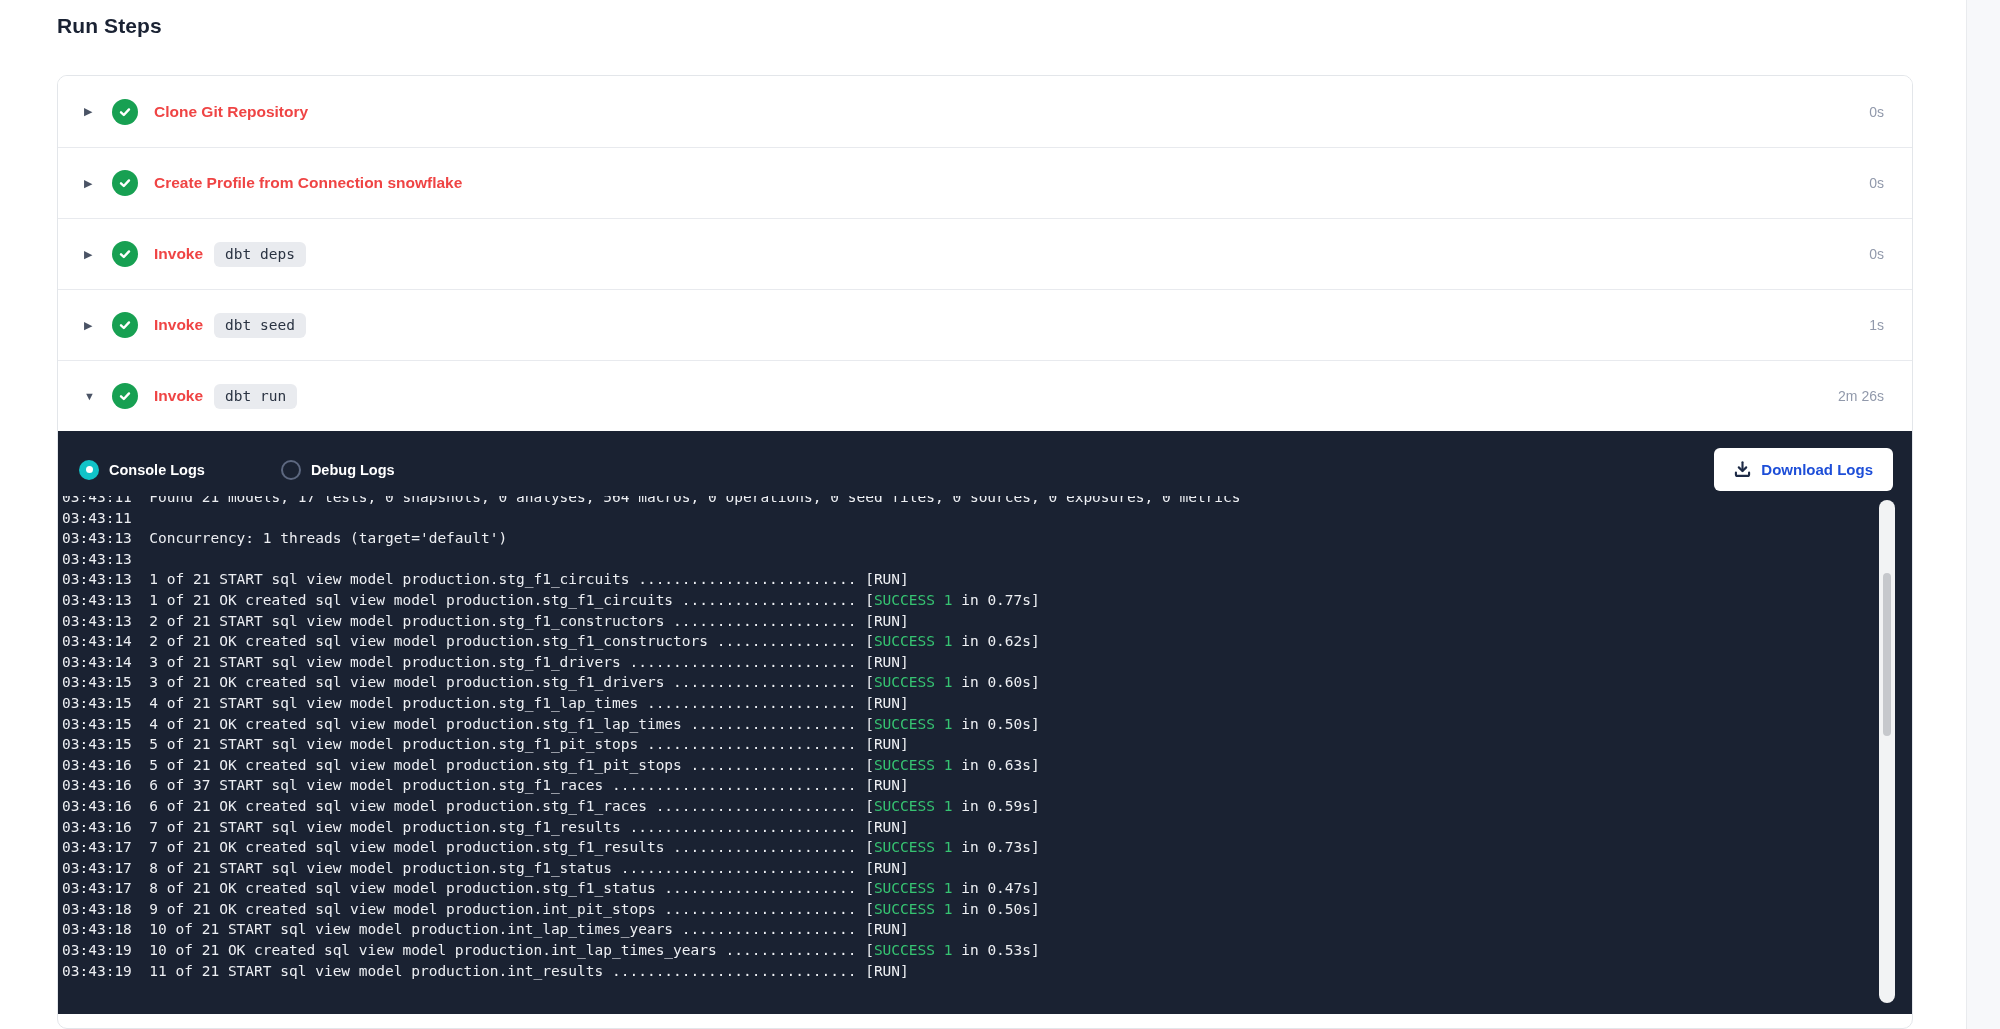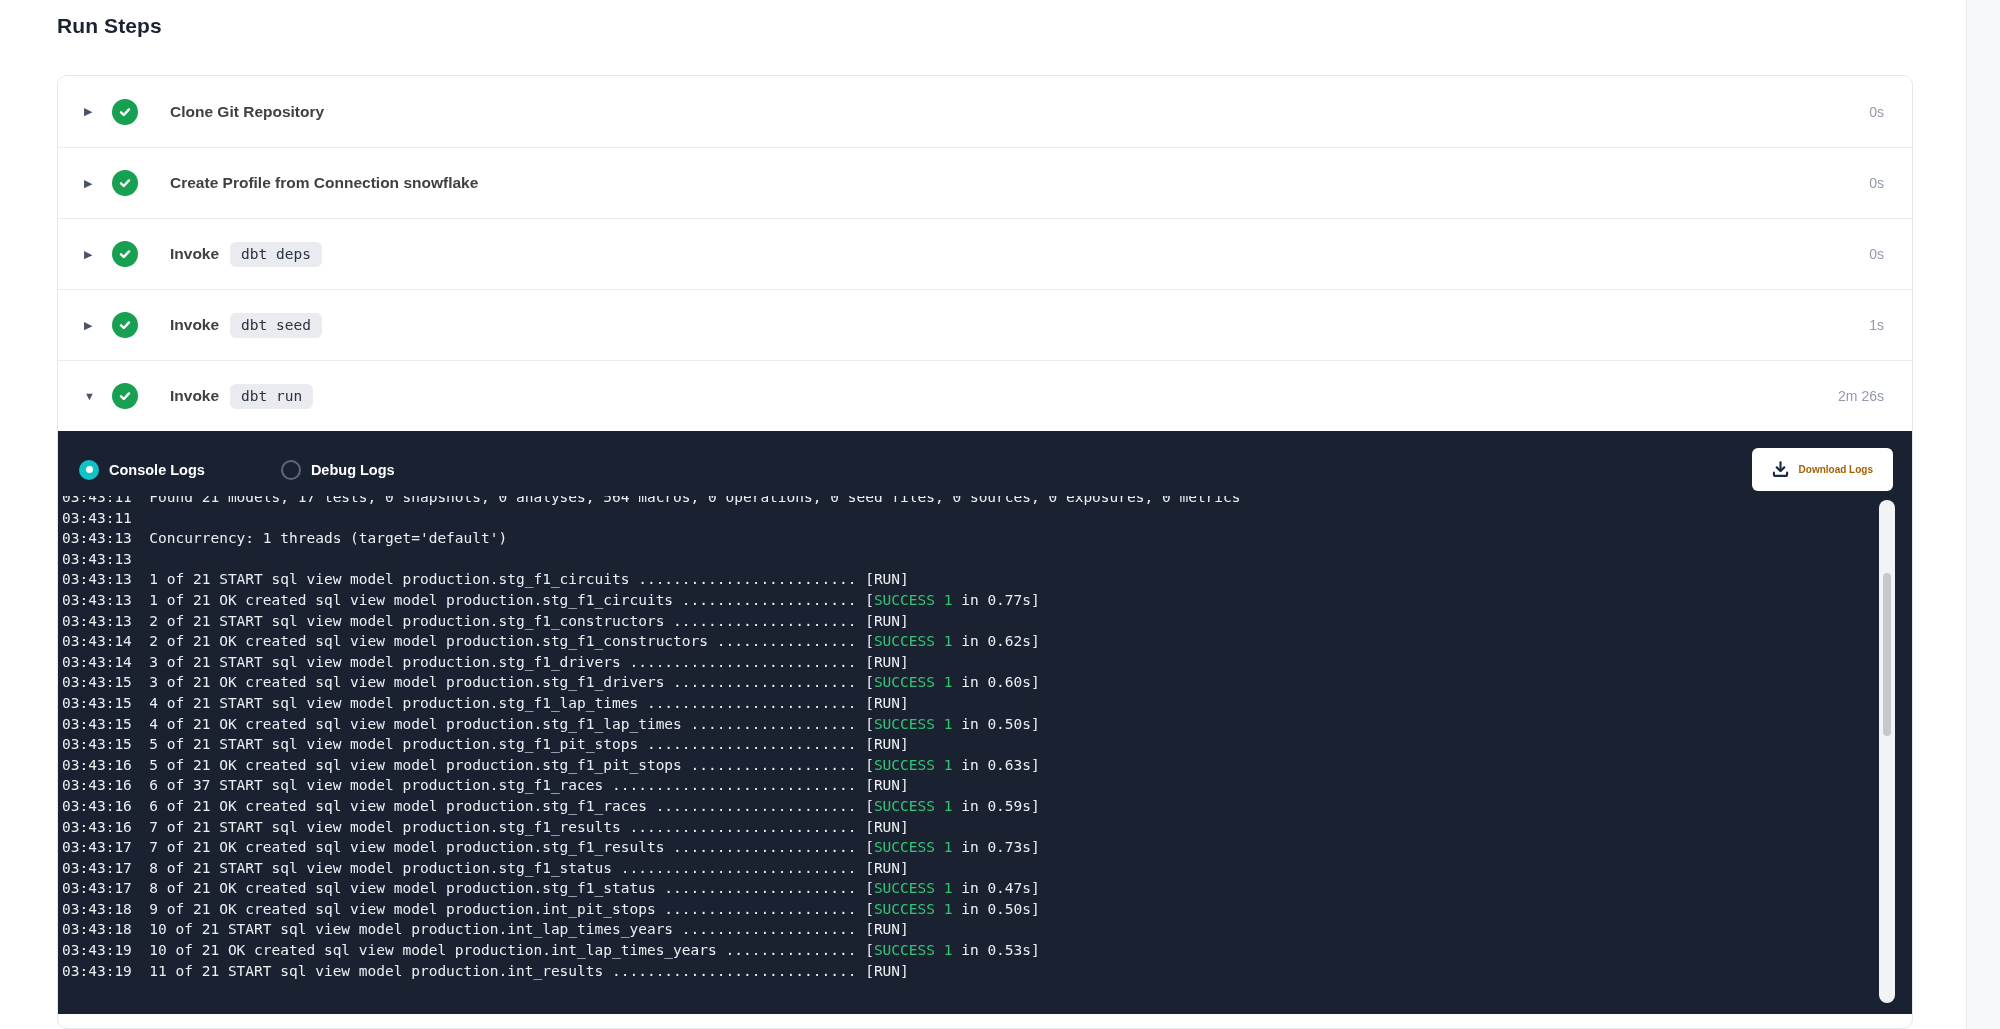--- a/index.html
+++ b/index.html
@@ -13,39 +13,39 @@
   .steps-card { position: absolute; left: 57px; top: 75px; width: 1856px; height: 954px;
     background: #ffffff; border: 1px solid #e3e6ea; border-radius: 10px; overflow: hidden; }
   .step-row { display: flex; align-items: center; height: 71px; padding: 0 28px 0 26px;
     background: #ffffff; }
   .step-row + .step-row { border-top: 1px solid #e8eaee; }
   .chevron { width: 18px; color: #4a5365; font-size: 11px; line-height: 1;
     flex: 0 0 auto; cursor: pointer; }
   .check { width: 26px; height: 26px; border-radius: 50%; background: #17a052;
     display: flex; align-items: center; justify-content: center; flex: 0 0 auto;
     margin-left: 10px; }
-  .step-label { margin-left: 32px; font-size: 15.5px; font-weight: 700; color: #404040; }
+  .step-label { margin-left: 16px; font-size: 15.5px; font-weight: 700; color: #ef4444; }
   .step-chip { margin-left: 11px; font-family: "DejaVu Sans Mono", monospace;
     font-size: 14.5px; color: #2a3342; background: #e9ebef; border-radius: 6px;
     padding: 4px 11px 5px 11px; }
   .step-duration { margin-left: auto; font-size: 14px; color: #9199ab; }
   .log-panel { position: relative; width: 100%; height: 583px; background: #1a2232; }
   .log-controls { display: flex; align-items: center; height: 63px; padding: 14px 19px 0 21px; }
   .radio-group { display: flex; align-items: center; cursor: pointer; }
   .radio-group + .radio-group { margin-left: 40px; padding-left: 36px; }
   .radio { width: 20px; height: 20px; border-radius: 50%; flex: 0 0 auto;
     display: flex; align-items: center; justify-content: center; }
   .radio.selected { background: #11c3c8; }
   .radio.selected .dot { width: 7px; height: 7px; border-radius: 50%; background: #ffffff; }
   .radio.unselected { border: 2px solid #5d6880; background: transparent; }
   .radio-label { margin-left: 10px; font-size: 14.5px; font-weight: 700; color: #ffffff; }
   .download-btn { margin-left: auto; display: flex; align-items: center; gap: 10px;
-    height: 43px; padding: 0 20px; background: #ffffff; color: #a16207;
+    height: 43px; padding: 0 20px; background: #ffffff; color: #1d4ed8;
     border: none; border-radius: 6px; font-family: "Liberation Sans", sans-serif;
-    font-size: 10px; font-weight: 700; cursor: pointer; }
+    font-size: 15px; font-weight: 700; cursor: pointer; }
   .log-body { position: absolute; left: 0; top: 65px; width: 1810px; height: 516px;
     overflow: hidden; padding-left: 4px;
     font-family: "DejaVu Sans Mono", monospace; font-size: 14.5px; line-height: 20.6px;
     color: #edeff3; }
   .log-line { white-space: pre; }
   .log-line:first-child { margin-top: -9px; }
   .seg-green { color: #36c472; }
   .log-scrollbar { position: absolute; top: 69px; right: 17px; width: 16px; height: 503px;
     background: #f2f3f4; border-radius: 8px; }
   .log-scroll-thumb { position: absolute; left: 4px; top: 73px; width: 8px; height: 163px;

